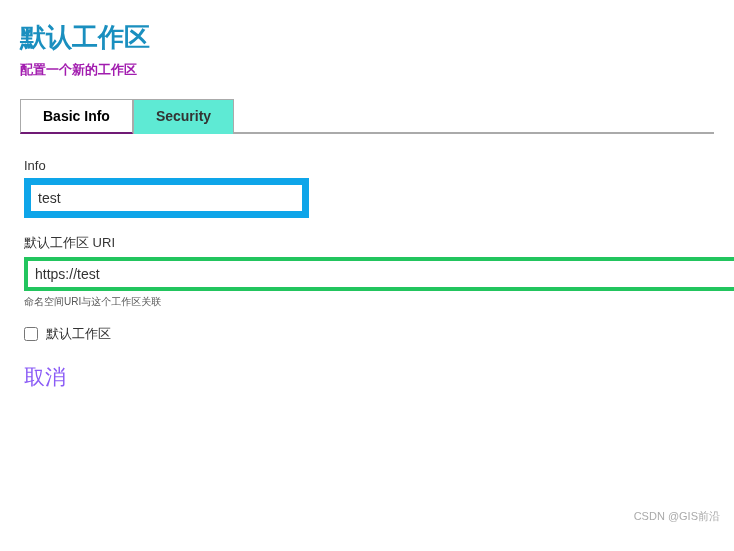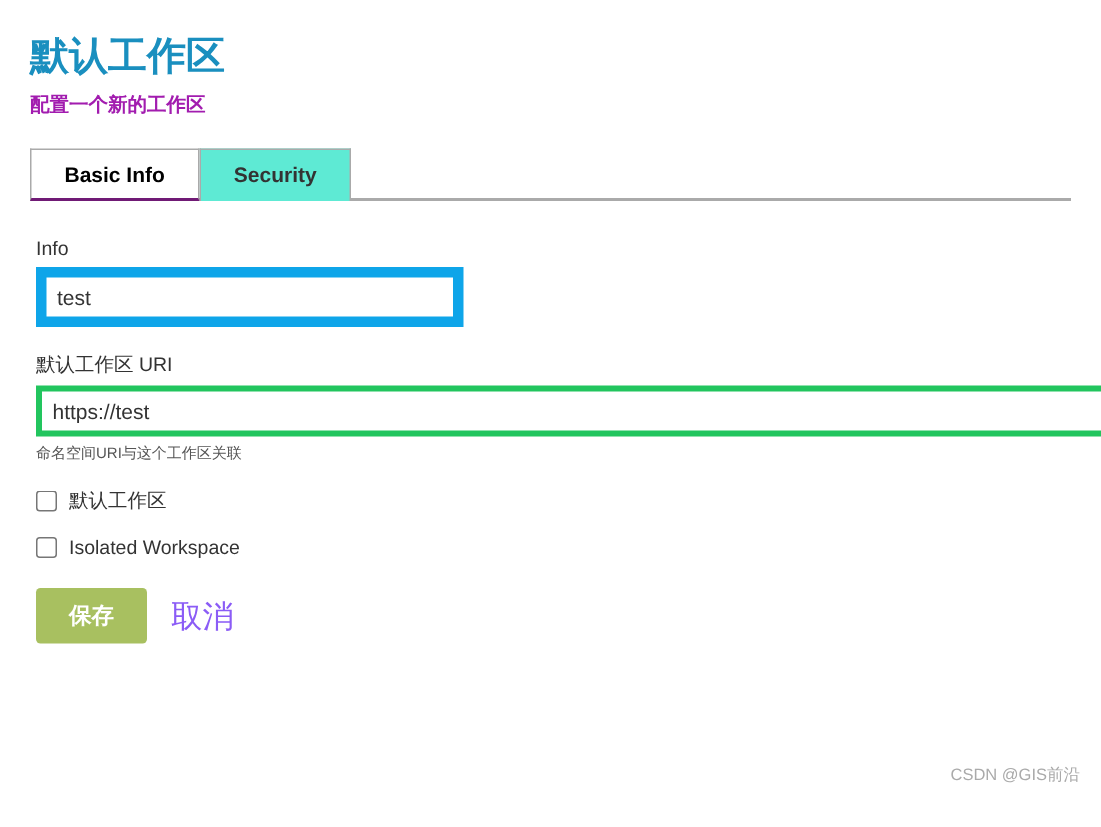--- a/index.html
+++ b/index.html
@@ -169,25 +169,20 @@
     <label class="form-label">默认工作区 URI</label>
     <input class="form-input form-input-wide" type="text" value="https://test" style="">
     <p class="form-hint">命名空间URI与这个工作区关联</p>
   </div>
 
   <div class="checkbox-group">
     <input type="checkbox" style="">
     <span class="checkbox-label">默认工作区</span>
   </div>
 
-  <div class="checkbox-group">
-    <input type="checkbox" style="">
-    <span class="checkbox-label">Isolated Workspace</span>
-  </div>
 
   <div class="button-row">
-    <button class="btn-save">保存</button>
     <button class="btn-cancel">取消</button>
   </div>
 
 </div>
 
 <div class="watermark">CSDN @GIS前沿</div>
 
 </body></html>

